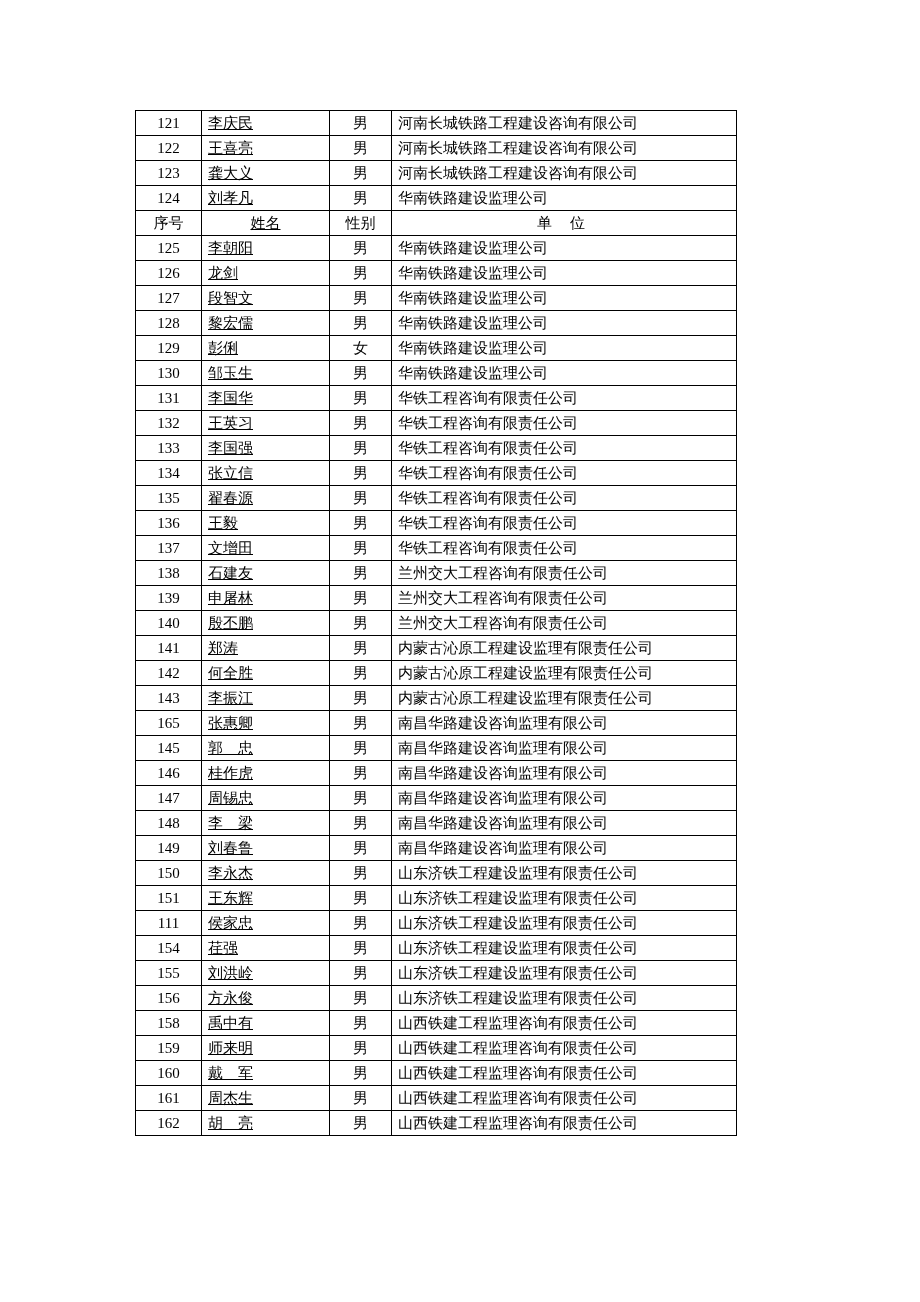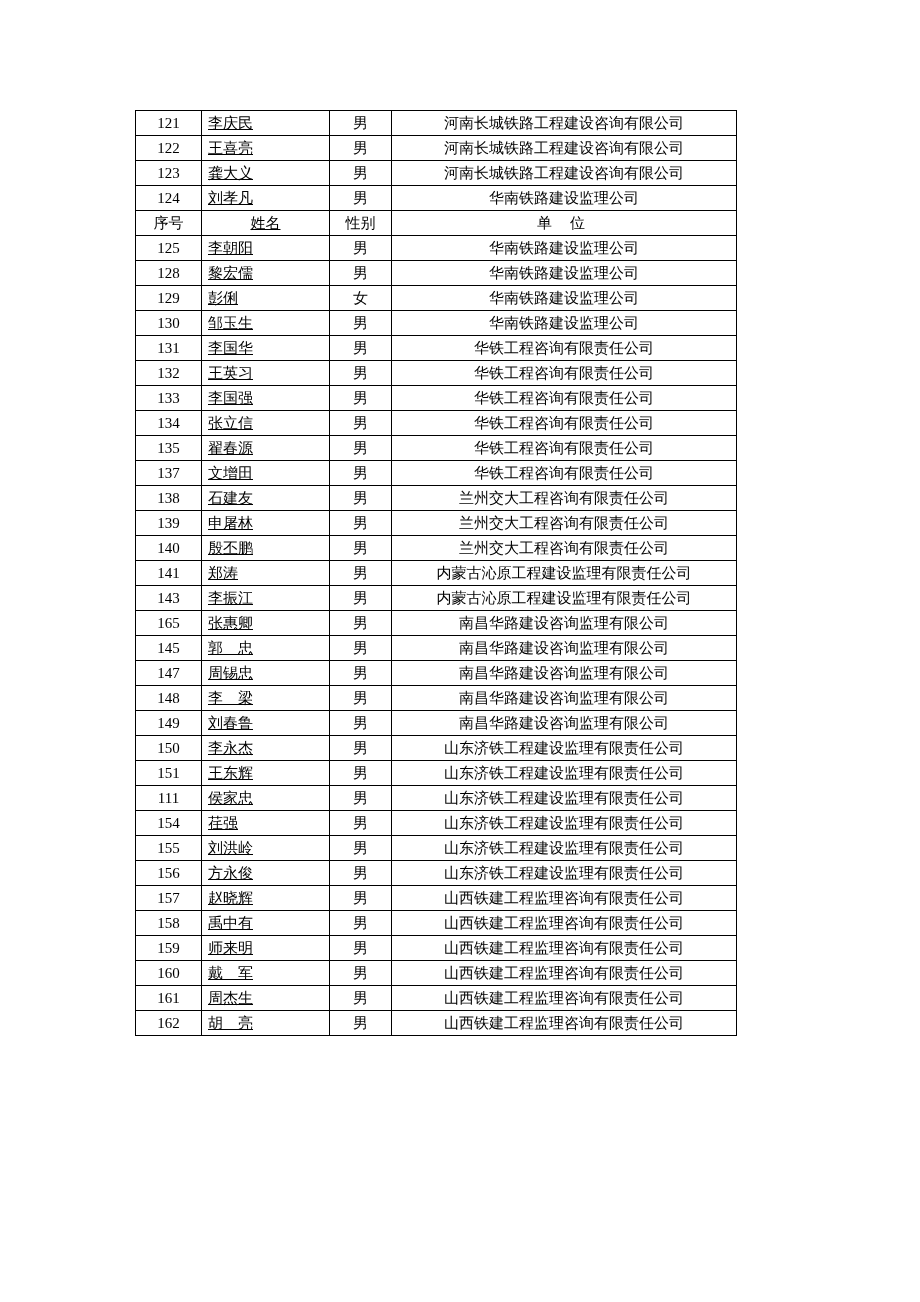--- a/index.html
+++ b/index.html
@@ -31,21 +31,21 @@
     line-height: 24px;
     padding: 0 6px;
     vertical-align: middle;
     font-size: 15px;
     white-space: nowrap;
     overflow: hidden;
   }
   td.idx { text-align: center; }
   td.name { text-align: left; text-decoration: underline; }
   td.gender { text-align: center; }
-  td.unit { text-align: center; }
+  td.unit { text-align: left; }
   tr.header td { text-align: center; }
   tr.header td.unit { text-align: center; letter-spacing: 1.2em; padding-left: 1.2em; }
   tr.header td.name { text-align: center; }
 </style>
 </head>
 <body>
 
 <div class="page">
   <table>
     <colgroup>
@@ -85,20 +85,32 @@
           <td class="gender">性别</td>
           <td class="unit">单位</td>
         </tr>
         <tr>
           <td class="idx">125</td>
           <td class="name">李朝阳</td>
           <td class="gender">男</td>
           <td class="unit">华南铁路建设监理公司</td>
         </tr>
         <tr>
+          <td class="idx">126</td>
+          <td class="name">龙剑</td>
+          <td class="gender">男</td>
+          <td class="unit">华南铁路建设监理公司</td>
+        </tr>
+        <tr>
+          <td class="idx">127</td>
+          <td class="name">段智文</td>
+          <td class="gender">男</td>
+          <td class="unit">华南铁路建设监理公司</td>
+        </tr>
+        <tr>
           <td class="idx">128</td>
           <td class="name">黎宏儒</td>
           <td class="gender">男</td>
           <td class="unit">华南铁路建设监理公司</td>
         </tr>
         <tr>
           <td class="idx">129</td>
           <td class="name">彭俐</td>
           <td class="gender">女</td>
           <td class="unit">华南铁路建设监理公司</td>
@@ -133,20 +145,26 @@
           <td class="gender">男</td>
           <td class="unit">华铁工程咨询有限责任公司</td>
         </tr>
         <tr>
           <td class="idx">135</td>
           <td class="name">翟春源</td>
           <td class="gender">男</td>
           <td class="unit">华铁工程咨询有限责任公司</td>
         </tr>
         <tr>
+          <td class="idx">136</td>
+          <td class="name">王毅</td>
+          <td class="gender">男</td>
+          <td class="unit">华铁工程咨询有限责任公司</td>
+        </tr>
+        <tr>
           <td class="idx">137</td>
           <td class="name">文增田</td>
           <td class="gender">男</td>
           <td class="unit">华铁工程咨询有限责任公司</td>
         </tr>
         <tr>
           <td class="idx">138</td>
           <td class="name">石建友</td>
           <td class="gender">男</td>
           <td class="unit">兰州交大工程咨询有限责任公司</td>
@@ -163,38 +181,50 @@
           <td class="gender">男</td>
           <td class="unit">兰州交大工程咨询有限责任公司</td>
         </tr>
         <tr>
           <td class="idx">141</td>
           <td class="name">郑涛</td>
           <td class="gender">男</td>
           <td class="unit">内蒙古沁原工程建设监理有限责任公司</td>
         </tr>
         <tr>
+          <td class="idx">142</td>
+          <td class="name">何全胜</td>
+          <td class="gender">男</td>
+          <td class="unit">内蒙古沁原工程建设监理有限责任公司</td>
+        </tr>
+        <tr>
           <td class="idx">143</td>
           <td class="name">李振江</td>
           <td class="gender">男</td>
           <td class="unit">内蒙古沁原工程建设监理有限责任公司</td>
         </tr>
         <tr>
           <td class="idx">165</td>
           <td class="name">张惠卿</td>
           <td class="gender">男</td>
           <td class="unit">南昌华路建设咨询监理有限公司</td>
         </tr>
         <tr>
           <td class="idx">145</td>
           <td class="name">郭　忠</td>
           <td class="gender">男</td>
           <td class="unit">南昌华路建设咨询监理有限公司</td>
         </tr>
         <tr>
+          <td class="idx">146</td>
+          <td class="name">桂作虎</td>
+          <td class="gender">男</td>
+          <td class="unit">南昌华路建设咨询监理有限公司</td>
+        </tr>
+        <tr>
           <td class="idx">147</td>
           <td class="name">周锡忠</td>
           <td class="gender">男</td>
           <td class="unit">南昌华路建设咨询监理有限公司</td>
         </tr>
         <tr>
           <td class="idx">148</td>
           <td class="name">李　梁</td>
           <td class="gender">男</td>
           <td class="unit">南昌华路建设咨询监理有限公司</td>
@@ -233,26 +263,20 @@
           <td class="idx">155</td>
           <td class="name">刘洪岭</td>
           <td class="gender">男</td>
           <td class="unit">山东济铁工程建设监理有限责任公司</td>
         </tr>
         <tr>
           <td class="idx">156</td>
           <td class="name">方永俊</td>
           <td class="gender">男</td>
           <td class="unit">山东济铁工程建设监理有限责任公司</td>
-        </tr>
-        <tr>
-          <td class="idx">157</td>
-          <td class="name">赵晓辉</td>
-          <td class="gender">男</td>
-          <td class="unit">山西铁建工程监理咨询有限责任公司</td>
         </tr>
         <tr>
           <td class="idx">158</td>
           <td class="name">禹中有</td>
           <td class="gender">男</td>
           <td class="unit">山西铁建工程监理咨询有限责任公司</td>
         </tr>
         <tr>
           <td class="idx">159</td>
           <td class="name">师来明</td>

